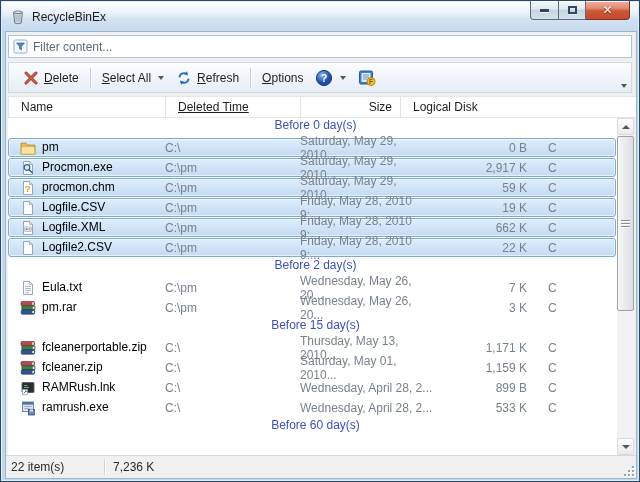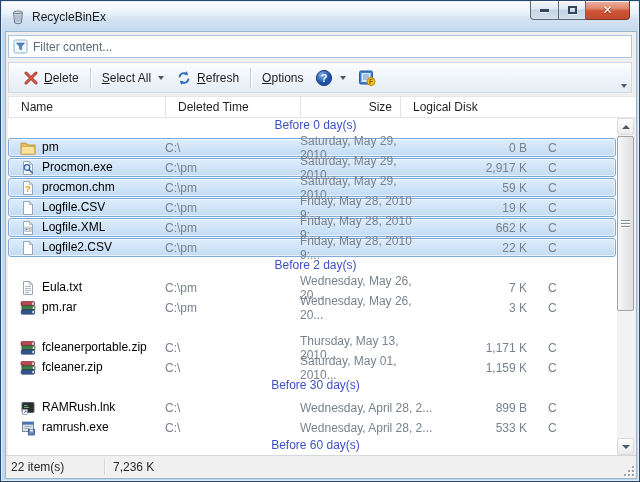--- a/index.html
+++ b/index.html
@@ -50,21 +50,21 @@
   .u{ text-decoration:underline; }
   .tb-ic{ width:16px; height:16px; display:inline-block; }
   .tb-ic18{ width:18px; height:18px; display:inline-block; }
 
   
   .thead{ position:absolute; left:2px; top:64px; width:628px; height:22px; background:#fff;
     border:1px solid #e3e6ea; display:flex; font-size:12px; color:#1e1e1e; }
   .th{ height:100%; display:flex; align-items:center; padding-left:12px;
     border-right:1px solid #e0e4e8; box-shadow:1px 0 0 #fff; }
   .th.size{ justify-content:flex-end; padding-right:8px; padding-left:0; }
-  .th-name{ width:157px; } .th-loc{ width:135px; } .th-time{ width:135px; }
+  .th-name{ width:157px; } .th-loc{ width:135px; } .th-time{ width:135px;text-decoration:underline; }
   .th-size{ width:100px; } .th-disk{ flex:1; border-right:none; }
 
   
   .list{ position:absolute; left:2px; top:86px; width:609px; height:337px; background:#fff; overflow:hidden; }
   .group{ height:20px; display:flex; align-items:center; padding-left:12px; padding-right:6px;flex-direction:column; }
   .gtext{ font-size:12px; color:#3c50c4; white-space:nowrap; }
   .gline{ flex:1; height:1px; background:#3e46c2; margin-left:5px; margin-top:2px; }
   .row{ position:relative; height:20px; display:flex; align-items:center; padding-left:12px;
     font-size:12px; color:#78828d; }
   .row .sel-bg{ display:none; }
@@ -343,20 +343,21 @@
               </svg></span>
       <span class="c-nametext">pm.rar</span>
     </div>
     <div class="cell c-loc">C:\pm</div>
     <div class="cell c-time">Wednesday, May 26, 20...</div>
     <div class="cell c-size">3 K</div>
     <div class="cell c-disk">C</div>
   </div>
 
   <div class="group">
+    <span class="gtext">Before 15 day(s)</span>
     <span class="gline"></span>
   </div>
 
   <div class="row">
 
     <div class="cell c-name">
       <span class="ficon"><svg width="16" height="16" viewBox="0 0 16 16">
                 <g stroke-width="0.6">
                   <rect x="1" y="1.5" width="13.5" height="4.2" rx="1" fill="#b8474f" stroke="#6e2228"></rect>
                   <rect x="1.8" y="5.7" width="13.2" height="4.2" rx="1" fill="#3f7d49" stroke="#1f4a26"></rect>
@@ -388,24 +389,20 @@
                 </g>
               </svg></span>
       <span class="c-nametext">fcleaner.zip</span>
     </div>
     <div class="cell c-loc">C:\</div>
     <div class="cell c-time">Saturday, May 01, 2010...</div>
     <div class="cell c-size">1,159 K</div>
     <div class="cell c-disk">C</div>
   </div>
 
-  <div class="group">
-    <span class="gtext">Before 30 day(s)</span>
-    <span class="gline"></span>
-  </div>
 
   <div class="row">
 
     <div class="cell c-name">
       <span class="ficon"><svg width="16" height="16" viewBox="0 0 16 16">
                 <rect x="2" y="2.5" width="12" height="10" rx="1" fill="#2b2e31" stroke="#5a6167"></rect>
                 <path d="M4 5.5h3.5M4 7.5h5" stroke="#74c276" stroke-width="0.9"></path>
                 <rect x="2.5" y="9.5" width="5" height="5" fill="#fff" stroke="#8a97a3" stroke-width="0.7"></rect>
                 <path d="M4 13.2l2.2-2.2M6.2 12v-1h-1" stroke="#2a5ccc" stroke-width="1" fill="none"></path>
               </svg></span>

